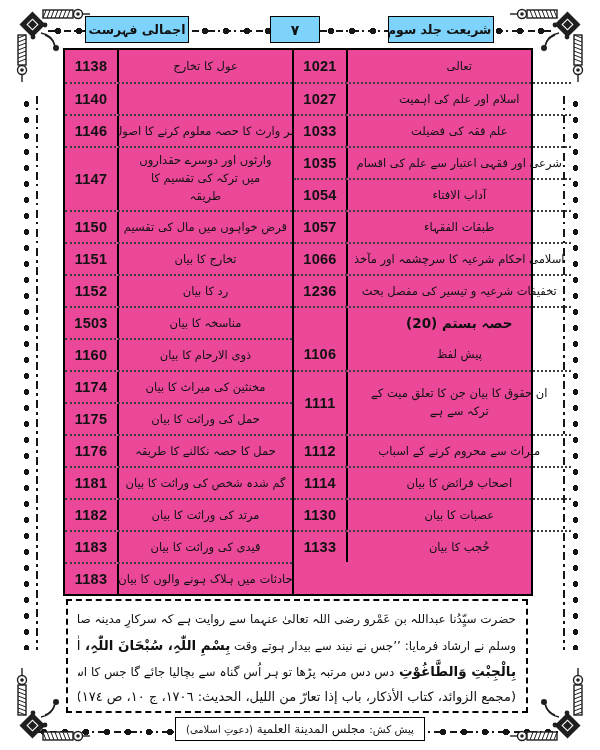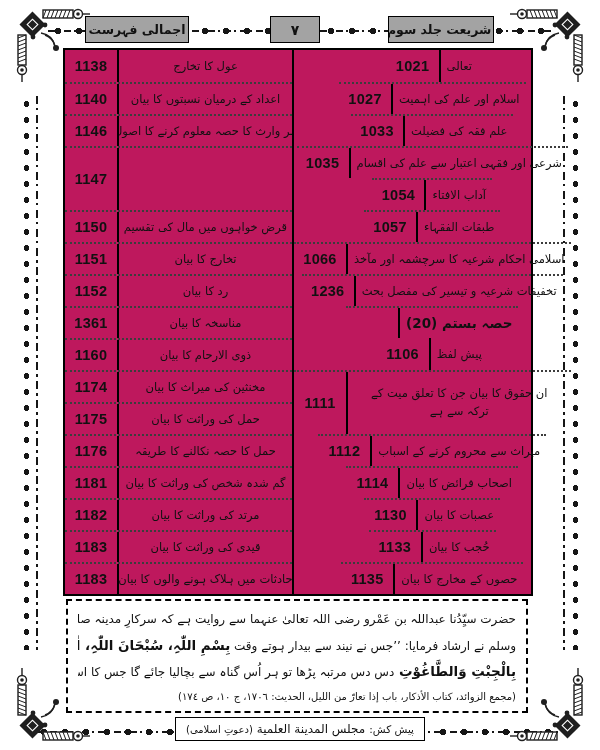--- a/index.html
+++ b/index.html
@@ -30,37 +30,37 @@
       radial-gradient(circle 3px at 10px 50%,#161616 99%,transparent 100%),
       repeating-linear-gradient(90deg,#161616 0 7px,transparent 7px 10px,#161616 10px 12px,transparent 12px 16px);
     background-size:21px 12px,100% 2px;
     background-position:0 0,0 5px;
     background-repeat:repeat-x,no-repeat;
   }
   .h-connector.top{top:25px;left:48px;right:48px;}
   .h-connector.bottom{top:726px;left:34px;right:34px;}
   
   .hbox{
-    position:absolute;top:16px;height:27px;background:#a3a3a3;
+    position:absolute;top:16px;height:27px;background:#7dd3fc;
     border:1.6px solid #000;box-sizing:border-box;z-index:2;
     display:flex;align-items:center;justify-content:center;
     font-size:12.5px;font-weight:600;white-space:nowrap;overflow:hidden;
   }
   .hbox.volume{left:388px;width:106px;}
   .hbox.pageno{left:270px;width:50px;font-size:14px;}
   .hbox.section{left:85px;width:104px;}
   
   .toc{
     position:absolute;left:63px;top:48px;width:470px;z-index:2;
-    display:flex;direction:ltr;border:2.5px solid #000;background:#be185d;
+    display:flex;direction:ltr;border:2.5px solid #000;background:#ec4899;
     box-sizing:border-box;
   }
   .half{display:flex;flex-direction:column;}
   .half.left-half{width:227px;border-right:2.5px solid #000;}
-  .half.right-half{flex:1;align-items:center;}
+  .half.right-half{flex:1;}
   .trow{display:flex;direction:ltr;height:32px;box-sizing:border-box;flex:0 0 auto;}
   .trow.tall{height:64px;}
   .trow:not(:first-child):not(.nosep){border-top:2px dotted #3d3d3d;}
   .tnum{
     width:54px;min-width:54px;border-right:2px solid #000;box-sizing:border-box;
     display:flex;align-items:center;justify-content:center;
     font-family:"Liberation Sans","DejaVu Sans",sans-serif;
     font-weight:700;font-size:14.5px;letter-spacing:.3px;direction:ltr;
   }
   .ttitle{
@@ -71,21 +71,21 @@
   .ttitle.bold{font-weight:700;font-size:13.5px;}
   
   .hadith{
     position:absolute;left:66px;top:599px;width:462px;height:114px;z-index:2;
     border:2px dashed #000;box-sizing:border-box;background:#fff;
     padding:5px 10px 4px 10px;
   }
   .hline{height:26px;line-height:26px;font-size:12px;white-space:nowrap;overflow:hidden;text-align:right;}
   .hline .emph{font-weight:700;font-size:13.5px;}
   .hline.last{display:flex;justify-content:space-between;align-items:center;}
-  .hline.last .ref{font-size:10px;direction:rtl;}
+  .hline.last .ref{font-size:13px;direction:rtl;}
   
   .credit{
     position:absolute;top:717px;left:50%;transform:translateX(-50%);z-index:3;
     background:#fff;border:1.6px solid #000;box-sizing:border-box;
     height:24px;display:flex;align-items:center;gap:4px;padding:0 10px;white-space:nowrap;
   }
   .credit .prefix{font-size:10.5px;}
   .credit .name{font-weight:400;font-size:12px;}
   .credit .suffix{font-size:10px;}
 </style>
@@ -200,43 +200,43 @@
 </div>
 
 <div class="toc">
   <div class="half left-half">
       <div class="trow">
         <div class="tnum">1138</div>
         <div class="ttitle">عول کا تخارج</div>
       </div>
       <div class="trow">
         <div class="tnum">1140</div>
-        <div class="ttitle">اعداد کے درمیان نسبتوں کا بیان</div>
       </div>
       <div class="trow">
         <div class="tnum">1146</div>
         <div class="ttitle">ہر وارث کا حصہ معلوم کرنے کا اصول</div>
       </div>
       <div class="trow tall">
         <div class="tnum">1147</div>
+        <div class="ttitle">وارثوں اور دوسرے حقداروں میں ترکہ کی تقسیم کا طریقہ</div>
       </div>
       <div class="trow">
         <div class="tnum">1150</div>
         <div class="ttitle">قرض خواہوں میں مال کی تقسیم</div>
       </div>
       <div class="trow">
         <div class="tnum">1151</div>
         <div class="ttitle">تخارج کا بیان</div>
       </div>
       <div class="trow">
         <div class="tnum">1152</div>
         <div class="ttitle">رد کا بیان</div>
       </div>
       <div class="trow">
-        <div class="tnum">1361</div>
+        <div class="tnum">1503</div>
         <div class="ttitle">مناسخہ کا بیان</div>
       </div>
       <div class="trow">
         <div class="tnum">1160</div>
         <div class="ttitle">ذوی الارحام کا بیان</div>
       </div>
       <div class="trow">
         <div class="tnum">1174</div>
         <div class="ttitle">مخنثین کی میراث کا بیان</div>
       </div>
@@ -318,24 +318,20 @@
         <div class="tnum">1114</div>
         <div class="ttitle">اصحاب فرائض کا بیان</div>
       </div>
       <div class="trow">
         <div class="tnum">1130</div>
         <div class="ttitle">عصبات کا بیان</div>
       </div>
       <div class="trow">
         <div class="tnum">1133</div>
         <div class="ttitle">حُجب کا بیان</div>
-      </div>
-      <div class="trow">
-        <div class="tnum">1135</div>
-        <div class="ttitle">حصوں کے مخارج کا بیان</div>
       </div>
     </div>
 </div>
 
 <div class="hadith">
   <div class="hline">
     <span>حضرت سیِّدُنا عبداللہ بن عَمْرو رضی اللہ تعالیٰ عنہما سے روایت ہے کہ سرکارِ مدینہ صلی اللہ تعالیٰ علیہ وآلہٖ</span>
   </div>
   <div class="hline">
     <span>وسلم نے ارشاد فرمایا: ’’جس نے نیند سے بیدار ہوتے وقت </span><span class="emph">بِسْمِ اللّٰہِ، سُبْحَانَ اللّٰہِ، اٰمَنْتُ بِاللّٰہِ وَکَفَرْتُ</span>

